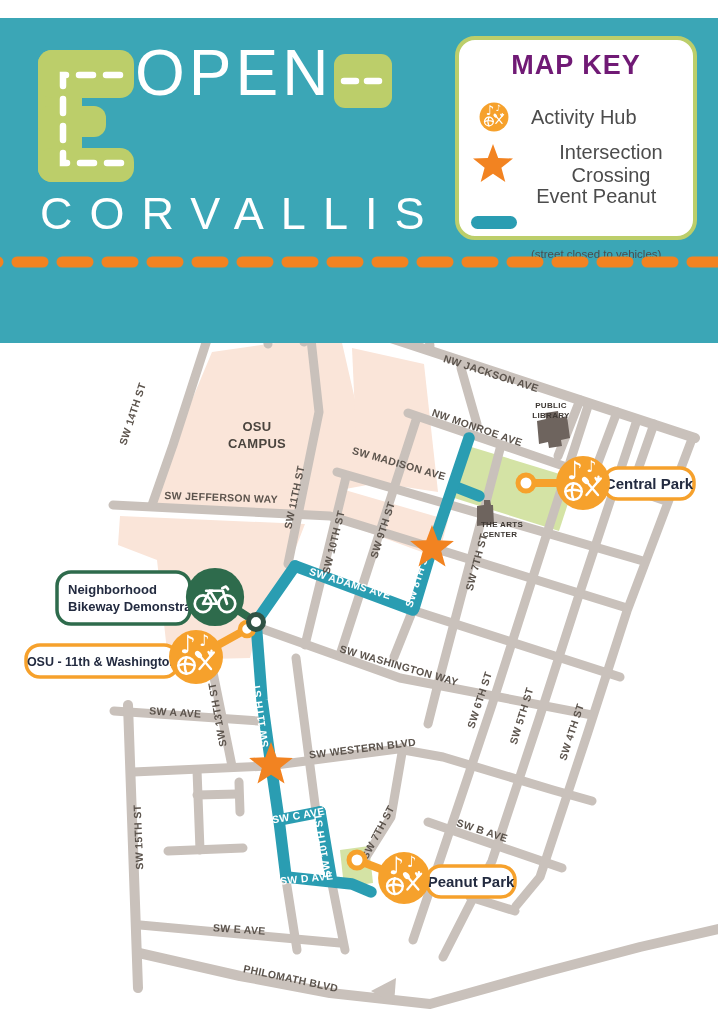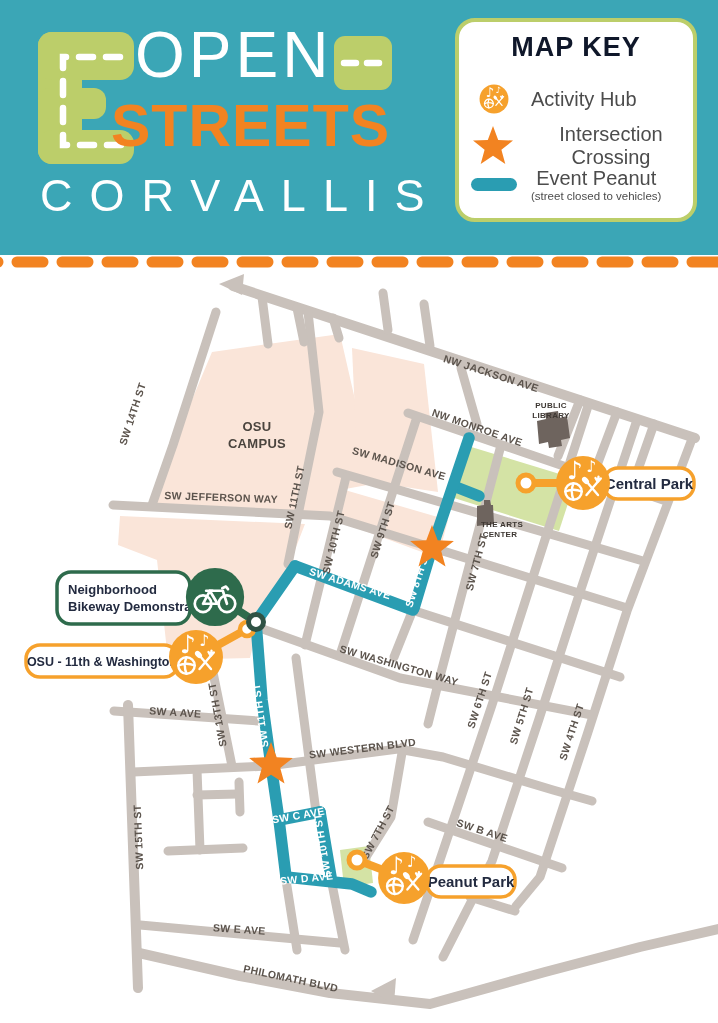--- a/index.html
+++ b/index.html
@@ -1,35 +1,35 @@
 <!DOCTYPE html>
 <html><head>
 <meta charset="utf-8">
 <style>
   html,body{margin:0;padding:0;}
   body{width:718px;height:1023px;position:relative;background:#fff;overflow:hidden;
        font-family:"Liberation Sans",sans-serif;}
   .page{position:absolute;inset:0;}
   #map{position:absolute;left:0;top:0;z-index:1;}
-  .header{position:absolute;left:0;top:0;width:718px;height:255px;background:#3BA6B6;z-index:3;}
+  .header{position:absolute;left:0;top:18px;width:718px;height:325px;background:#3BA6B6;z-index:3;}
   #divider{position:absolute;left:0;top:250px;z-index:4;}
   
   .logo-e{position:absolute;left:38px;top:32px;}
   .logo-open{position:absolute;left:135px;top:18px;font-size:64px;font-weight:400;color:#fff;letter-spacing:4px;}
   .logo-square{position:absolute;left:334px;top:36px;}
   .logo-streets{position:absolute;left:111px;top:92px;font-size:59px;font-weight:700;color:#F28321;letter-spacing:1px;}
   .logo-corvallis{position:absolute;left:40px;top:170px;font-size:45px;font-weight:400;color:#fff;letter-spacing:17px;}
   
   .map-key{position:absolute;left:455px;top:18px;width:234px;height:196px;background:#fff;
            border:4px solid #BCCE6A;border-radius:20px;}
-  .key-title{margin-top:10px;text-align:center;font-size:27px;font-weight:700;color:#0f172a;letter-spacing:1px;}
+  .key-title{margin-top:10px;text-align:center;font-size:27px;font-weight:700;color:#701a75;letter-spacing:1px;}
   .key-row{position:absolute;left:12px;display:flex;align-items:center;gap:14px;}
   .key-icon{width:46px;display:flex;justify-content:center;align-items:center;}
   .key-label{font-size:20px;color:#4C4C4C;text-align:center;}
-  .key-sublabel{font-size:11.5px;color:#4C4C4C;}
+  .key-sublabel{font-size:11.5px;color:#4C4C4C;margin-top:40px;}
   .route-bar{width:52px;height:13px;border-radius:7px;background:#2A9DB2;}
 </style>
 </head>
 <body>
 
 <div class="page">
 
   <svg id="map" width="718" height="1023" viewBox="0 0 718 1023">
       <polygon points="212,352 340,334 356,404 430,422 416,476 340,490 332,514 150,508 173,445" fill="#FAE5D9"></polygon>
       <polygon points="120,516 305,524 288,568 258,625 250,658 168,660 157,560 118,545" fill="#FAE5D9"></polygon>
@@ -208,21 +208,20 @@
       </g>
       <path d="M82,25 H25 V113 H84" fill="none" stroke="#fff" stroke-width="6.5" stroke-linecap="round" stroke-dasharray="14 13"></path>
     </svg>
     <div class="logo-open">OPEN</div>
     <div class="logo-square">
       <svg width="58" height="54" viewBox="0 0 58 54">
         <rect x="0" y="0" width="58" height="54" rx="11" fill="#BCCE6A"></rect>
         <line x1="10" y1="27" x2="50" y2="27" stroke="#fff" stroke-width="6.5" stroke-linecap="round" stroke-dasharray="12 11"></line>
       </svg>
     </div>
-    <div class="logo-streets">STREETS</div>
     <div class="logo-corvallis">CORVALLIS</div>
 
     <div class="map-key">
       <div class="key-title">MAP KEY</div>
       <div class="key-row" style="top:56px">
         <span class="key-icon" id="key-icon-activity">
             <svg width="42" height="42" viewBox="-29 -29 58 58">
               <g transform="scale(0.74)">
                 <circle r="27" fill="#F6A12C"></circle>
   <text x="-16" y="-4" font-size="25" fill="#fff" font-family="DejaVu Sans">♪</text>

